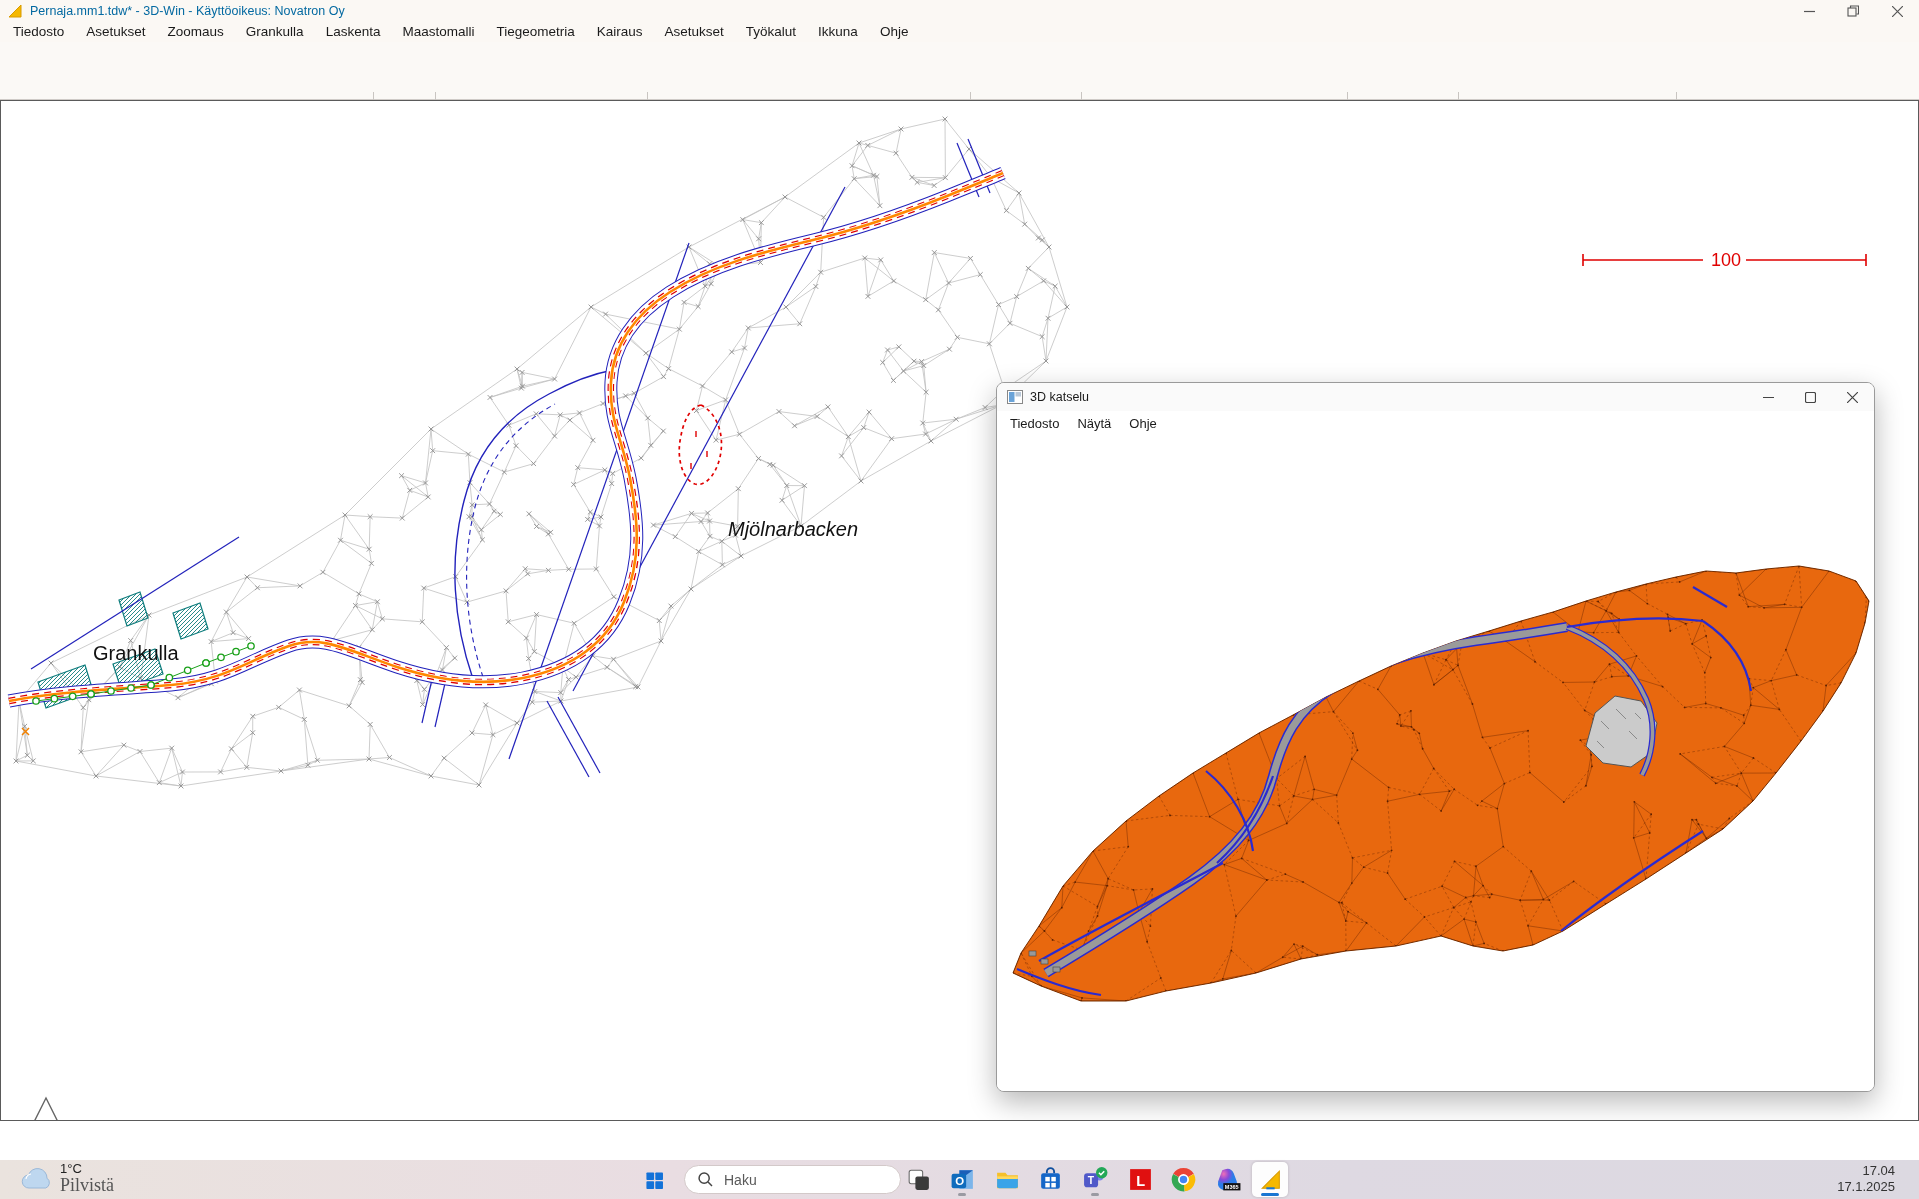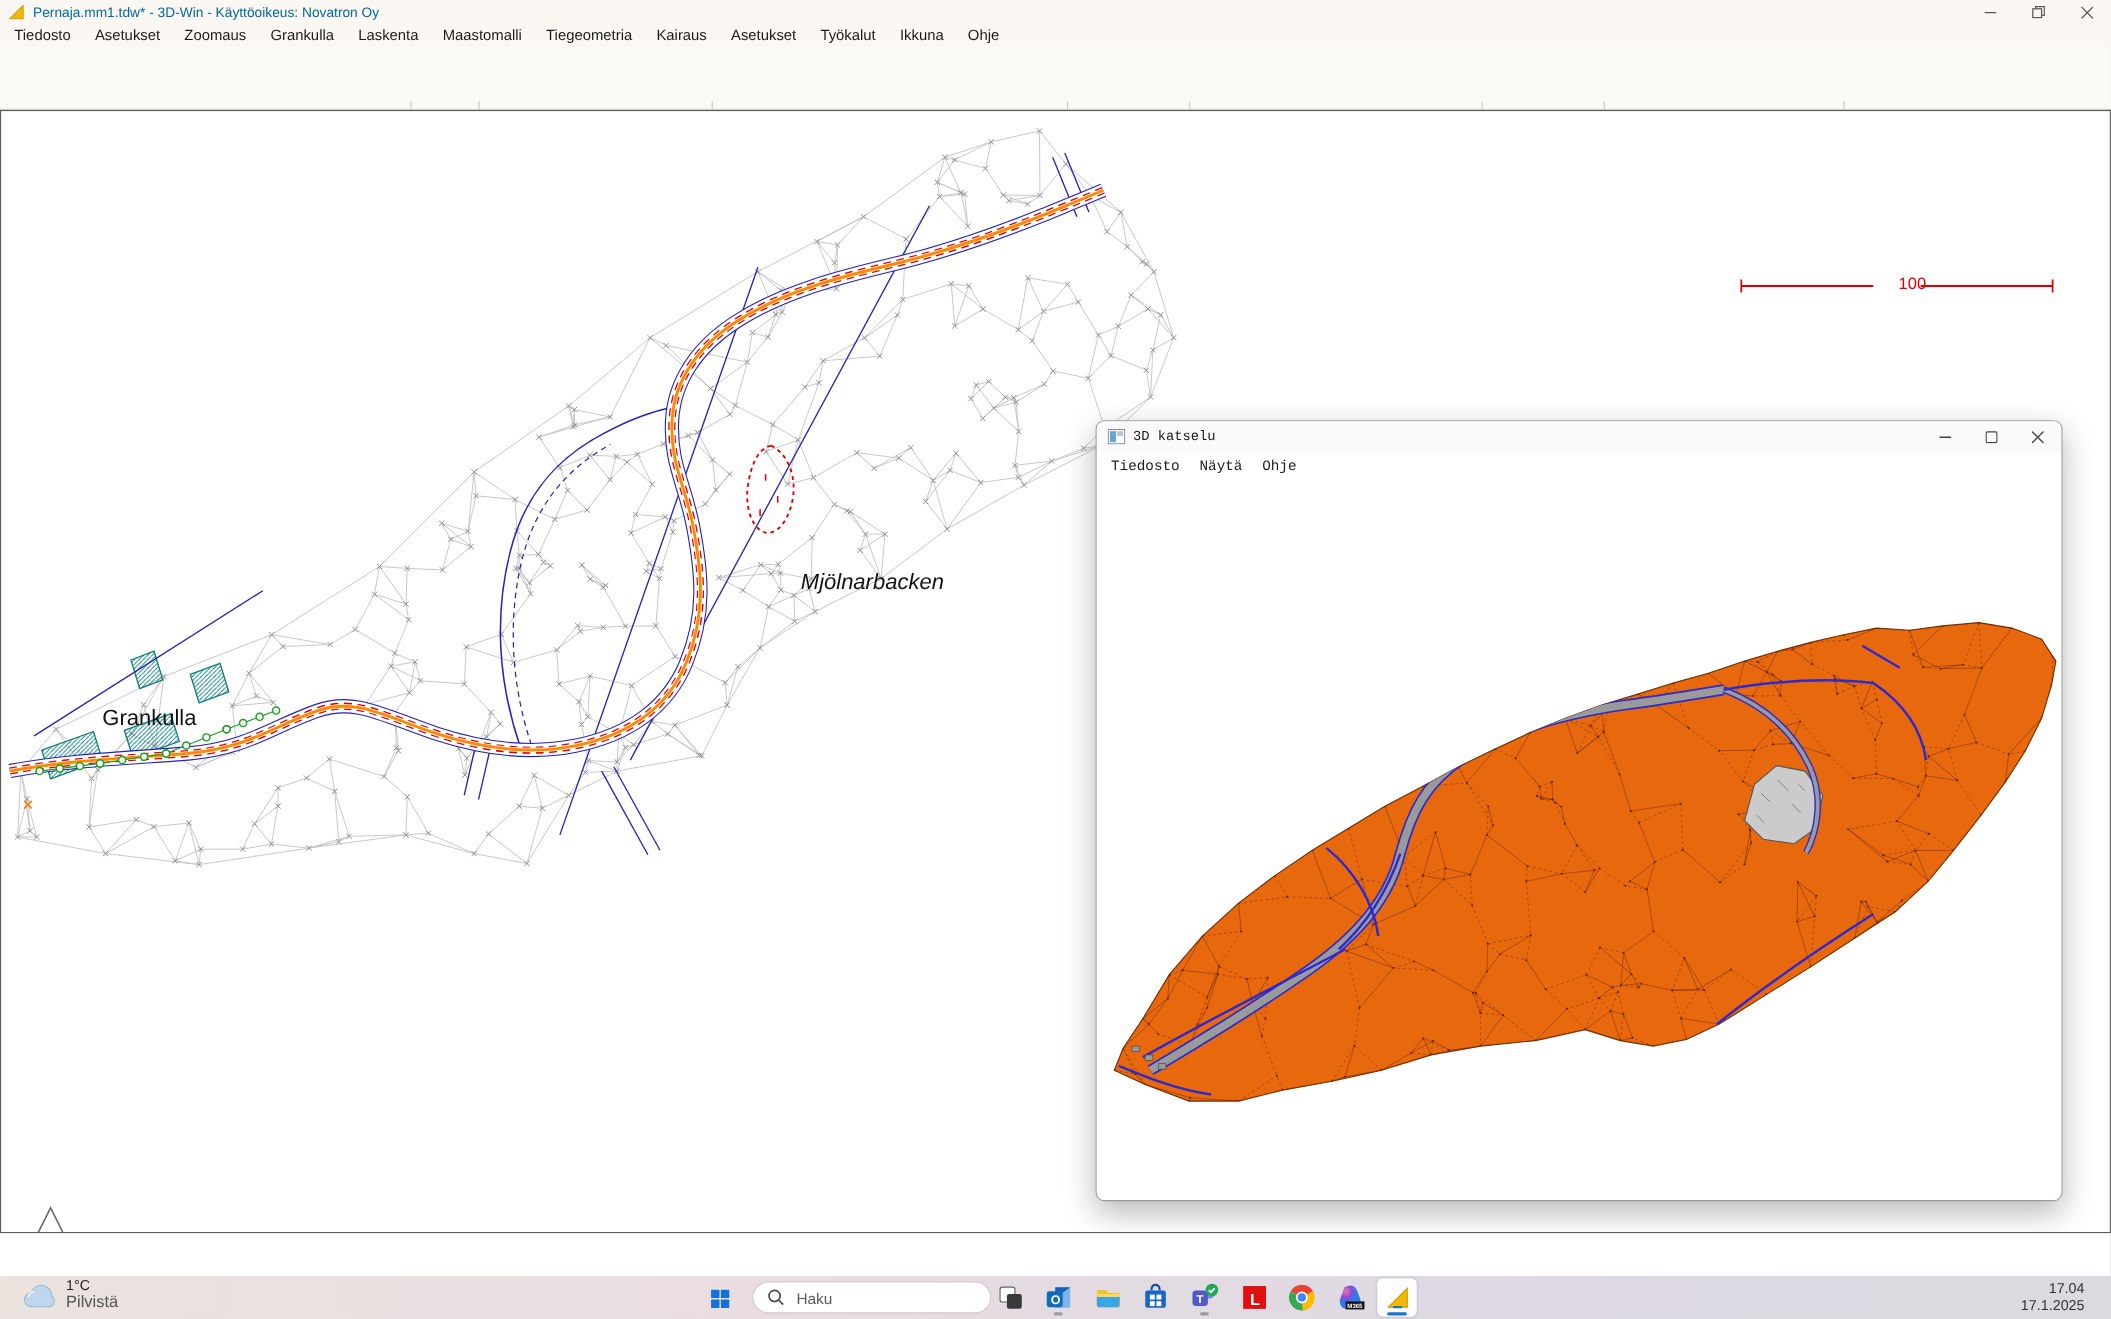--- a/index.html
+++ b/index.html
@@ -23,22 +23,22 @@
   .tbtn{position:absolute;top:55px;width:34px;height:34px;display:flex;align-items:center;justify-content:center;}
   .tsep{position:absolute;top:50px;width:1px;height:44px;background:#c9c5c1;}
   
   .canvas{position:absolute;left:0;top:100px;width:1919px;height:1021px;background:#fff;
     border:1px solid #5a5a5a;overflow:hidden;}
   #map2d{position:absolute;left:0;top:0;}
   .maplabel{position:absolute;color:#111;}
   .l0{left:92px;top:541px;font-size:20px;}
   .l1{left:727px;top:417px;font-size:20px;font-style:italic;}
   .scalebarsvg{position:absolute;left:1575px;top:145px;}
-  .scalelabel{position:absolute;left:1700px;top:149px;width:50px;text-align:right;
-    color:#e00000;font-size:15px;}
+  .scalelabel{position:absolute;left:1700px;top:149px;width:50px;text-align:center;
+    color:#e00000;font-size:18px;}
   .northsvg{position:absolute;left:20px;top:993px;}
   
   .win3d{position:absolute;left:996px;top:382px;width:879px;height:710px;background:#fff;
     border:1px solid #9a9a9a;border-radius:8px;box-shadow:0 10px 28px rgba(0,0,0,.28);overflow:hidden;}
   .w3title{position:relative;height:28px;background:#fafafa;display:flex;align-items:center;}
   .w3title svg{margin-left:10px;}
   .w3name{font-size:12.5px;color:#1a1a1a;margin-left:7px;}
   .w3controls{position:absolute;right:6px;top:0;height:28px;display:flex;}
   .w3btn{width:42px;height:28px;display:flex;align-items:center;justify-content:center;}
   .w3menu{height:24px;background:#fff;display:flex;align-items:center;padding-left:4px;}
@@ -49,21 +49,21 @@
     border-top:1px solid #8a8a8a;display:flex;align-items:center;font-size:17px;color:#000;}
   .stsec{height:100%;display:flex;align-items:center;padding-left:12px;white-space:pre;}
   .stsec+.stsec{border-left:1px solid #555;}
   .st0{width:869px;}.st1{width:232px;}.st2{width:423px;}.st3{width:226px;}.st4{flex:1;}
   
   .taskbar{position:absolute;left:0;top:1160px;width:1919px;height:39px;
     background:linear-gradient(90deg,#eae3de 0%,#e9dde2 35%,#ded9e2 70%,#dcd9e1 100%);}
   .weather{position:absolute;left:18px;top:2px;display:flex;align-items:flex-start;}
   .wtxt{margin-left:6px;line-height:1.05;}
   .wtemp{font-size:13px;color:#222;}
-  .wcond{font-size:15px;color:#555;}
+  .wcond{font-size:18px;color:#555;font-family:Liberation Serif, serif;}
   .startbtn{position:absolute;left:641px;top:7px;width:26px;height:26px;display:flex;align-items:center;justify-content:center;}
   .searchpill{position:absolute;left:684px;top:5px;width:217px;height:29px;background:#fff;
     border:1px solid #d3c9c9;border-radius:15px;display:flex;align-items:center;}
   .searchtxt{font-size:14px;color:#5a5a5a;margin-left:6px;}
   .tbapp{position:absolute;top:2px;width:36px;height:35px;display:flex;align-items:center;justify-content:center;border-radius:5px;}
   .tbapp.active{background:#fdfdfd;box-shadow:0 0 3px rgba(0,0,0,.18);}
   .runline{position:absolute;bottom:1px;left:14px;width:8px;height:3px;border-radius:2px;background:#9a9aa2;}
   .activeline{position:absolute;bottom:1px;left:9px;width:18px;height:3px;border-radius:2px;background:#1876d2;}
   .clock{position:absolute;right:24px;top:3px;text-align:right;font-size:13px;color:#333;line-height:1.25;}
 </style>
@@ -1288,21 +1288,21 @@
     <span class="maplabel l0">Grankulla</span>
     <span class="maplabel l1">Mjölnarbacken</span>
     <svg class="scalebarsvg" width="300" height="30" viewBox="0 0 300 30">
       <path d="M7 8v12M290 8v12M7 14h120M170 14h120" stroke="#e00000" stroke-width="1.6" fill="none"></path>
     </svg>
     <span class="scalelabel">100</span>
     <svg class="northsvg" width="52" height="110" viewBox="0 0 52 110">
       <polygon points="25,4 46,46 36,46 36,104 14,104 14,46 4,46" fill="#fff" stroke="#666" stroke-width="1.4"></polygon>
     </svg>
 
-    <div class="win3d" style="left:995px;top:281px;font-family:Liberation Mono, monospace;">
+    <div class="win3d" style="left:995px;top:281px;">
       <div class="w3title">
         <svg width="16" height="14" viewBox="0 0 16 14">
             <rect x="0.5" y="0.5" width="15" height="13" fill="#fff" stroke="#888"></rect>
             <rect x="2" y="2" width="5.5" height="10" fill="#6aa3d8"></rect>
             <rect x="8.5" y="2" width="5.5" height="4.5" fill="#b9c8d8"></rect>
           </svg>
         <span class="w3name">3D katselu</span>
         <div class="w3controls">
           <div class="w3btn">
               <svg width="11" height="11" viewBox="0 0 11 11">

